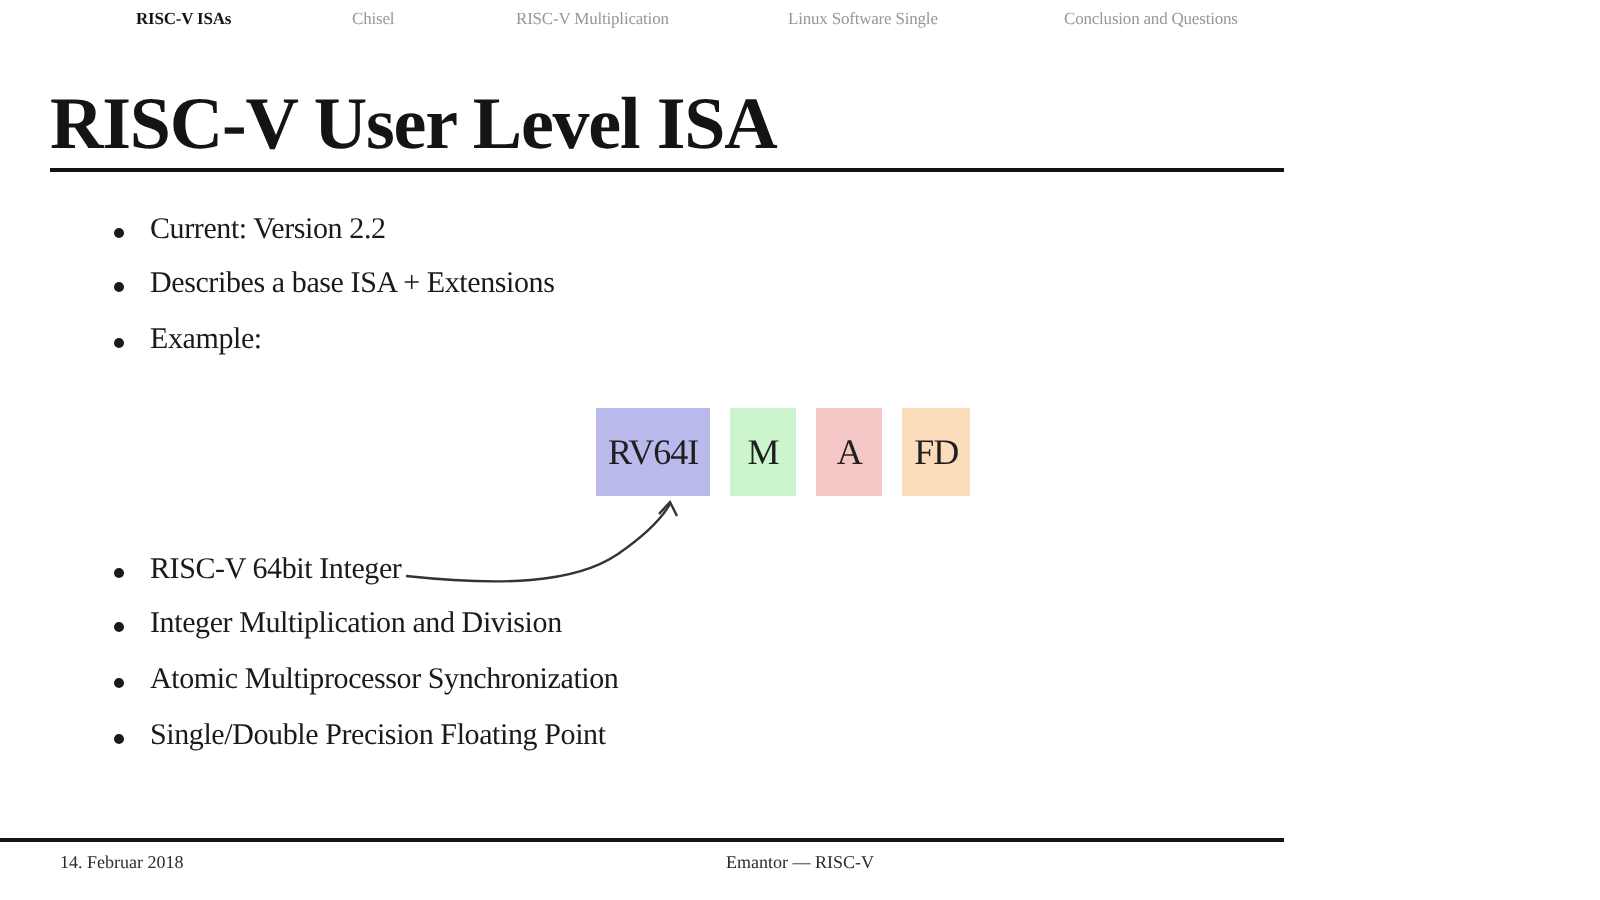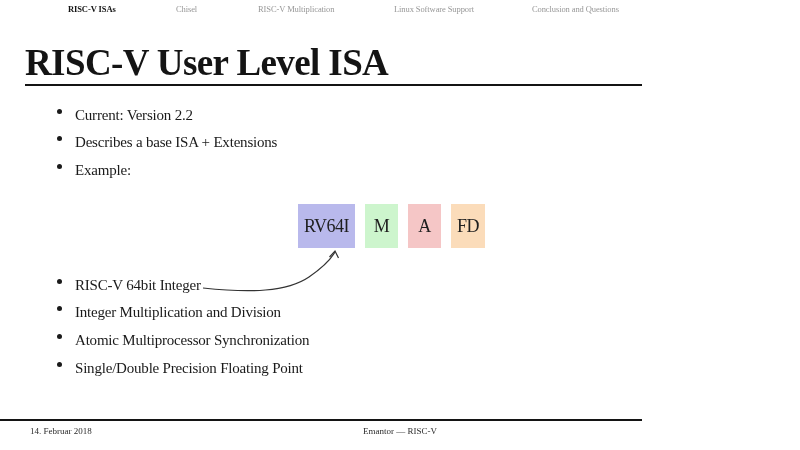--- a/index.html
+++ b/index.html
@@ -9,21 +9,21 @@
   }
   
   .nav-item{position:absolute;top:4px;font-size:8.5px;color:#979797;letter-spacing:-0.1px;white-space:nowrap;}
   .nav-item.active{color:#141414;font-weight:bold;}
   
   .page-title{position:absolute;left:25px;top:41px;font-size:37px;font-weight:bold;color:#141414;letter-spacing:-0.6px;white-space:nowrap;}
   .title-rule{position:absolute;left:25px;top:84px;width:663px;height:2px;background:#141414;}
   
   .logo{position:absolute;left:699px;top:11px;width:90px;height:90px;}
   
-  .bullet{position:absolute;display:flex;font-size:15px;color:#1a1a1a;letter-spacing:-0.2px;white-space:nowrap;}
+  .bullet{position:absolute;display:flex;align-items:center;font-size:15px;color:#1a1a1a;letter-spacing:-0.2px;white-space:nowrap;}
   .bullet .dot{width:5px;height:5px;border-radius:50%;background:#1a1a1a;margin:2px 13px 0 0;flex:0 0 auto;}
   
   .isa-row{position:absolute;left:298px;top:204px;display:flex;gap:10px;}
   .isa-box{height:44px;display:flex;align-items:center;justify-content:center;
     font-size:18px;color:#1f1f1f;letter-spacing:-0.5px;padding:0 6px;min-width:21px;}
   
   .arrow-svg{position:absolute;left:195px;top:245px;width:150px;height:50px;}
   .footer-rule{position:absolute;left:0;top:419px;width:800px;height:2px;background:#141414;}
   .footer-text{position:absolute;top:426px;font-size:9px;color:#2b2b2b;white-space:nowrap;}
   .footer-date{left:30px;}
@@ -31,21 +31,21 @@
   .footer-page{left:764px;}
 </style>
 </head>
 <body>
 
 <div class="slide">
 
   <div class="nav-item active" style="left:68px">RISC-V ISAs</div>
   <div class="nav-item" style="left:176px">Chisel</div>
   <div class="nav-item" style="left:258px">RISC-V Multiplication</div>
-  <div class="nav-item" style="left:394px">Linux Software Support</div>
+  <div class="nav-item" style="left:394px">Linux Software Single</div>
   <div class="nav-item" style="left:532px">Conclusion and Questions</div>
 
   <div class="page-title">RISC-V User Level ISA</div>
   <div class="title-rule"></div>
 
   <div class="logo">
     <svg viewBox="0 0 100 100" width="90" height="90">
       <circle cx="50" cy="50" r="42.5" fill="none" stroke="#000" stroke-width="9"></circle>
       <path d="M 34 21 C 44 26 56 26 66 21 C 71 18.5 73 21 72 26 C 70 38 62 45 53 50
                C 62 55 70 62 72 74 C 73 79 71 81.5 66 79 C 56 74 44 74 34 79

